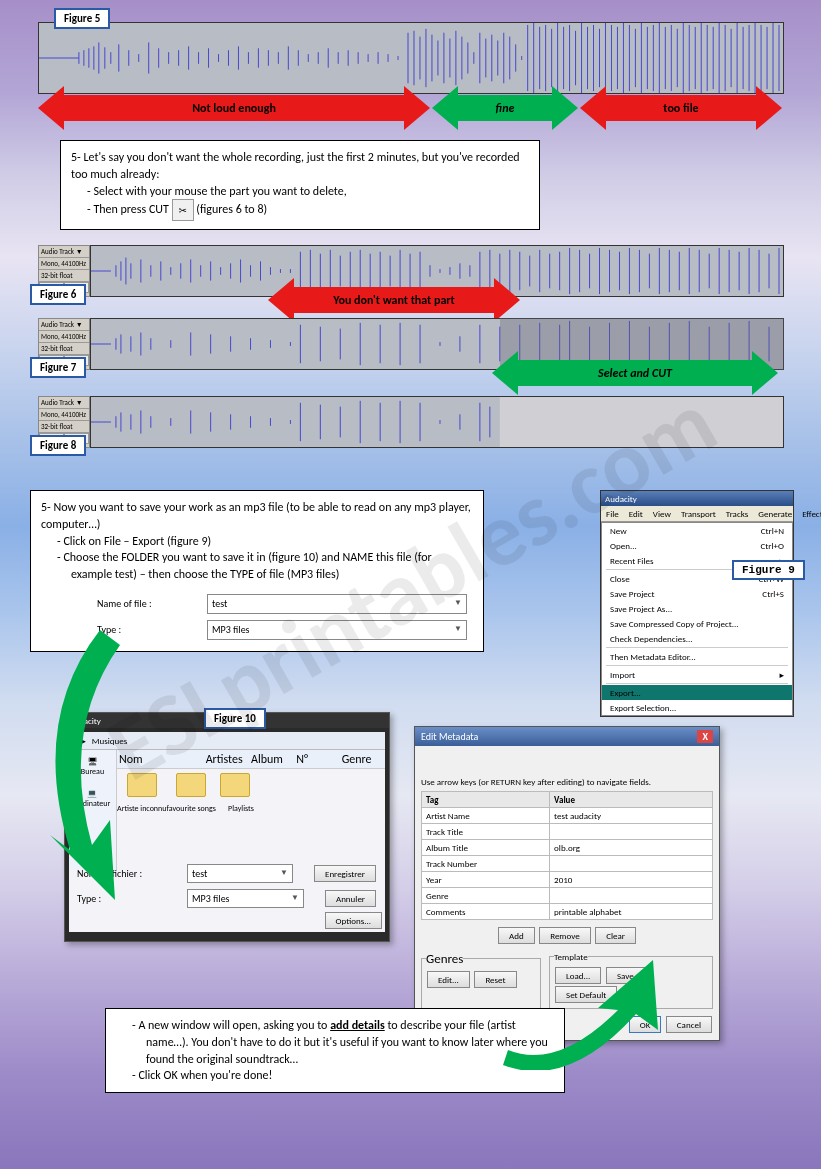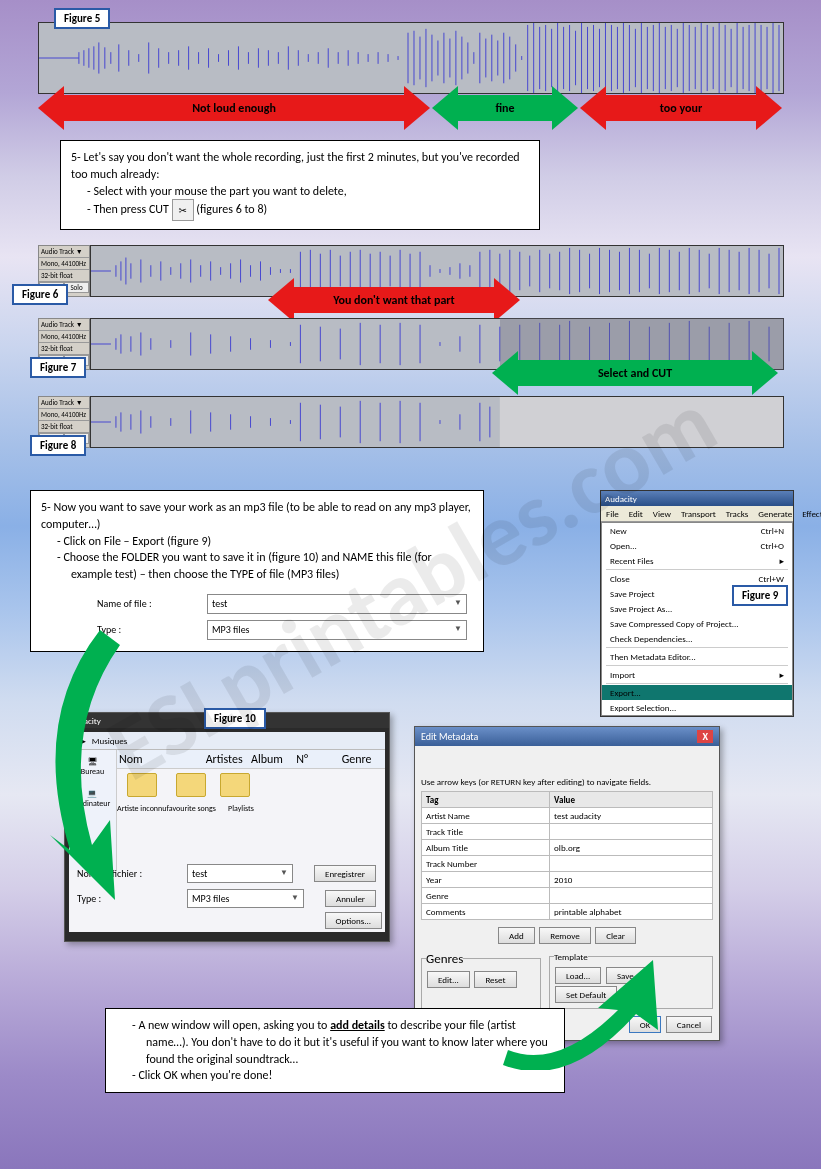--- a/index.html
+++ b/index.html
@@ -61,21 +61,21 @@
     position: absolute;
     height: 26px;
     display: flex;
     align-items: center;
     justify-content: center;
     font-weight: bold;
     font-size: 12px;
     color: #000;
   }
   .arrow-band.red { background: #e71919; }
-  .arrow-band.green { background: #00b050; }
+  .arrow-band.green { background: #00b050; font-style: italic; }
   .arrow-head {
     position: absolute;
     width: 0; height: 0;
     border-top: 22px solid transparent;
     border-bottom: 22px solid transparent;
   }
   .arrow-head.red-left { border-right: 26px solid #e71919; }
   .arrow-head.red-right { border-left: 26px solid #e71919; }
   .arrow-head.green-left { border-right: 26px solid #00b050; }
   .arrow-head.green-right { border-left: 26px solid #00b050; }
@@ -185,21 +185,21 @@
     <span>Not loud enough</span>
   </div>
 <div class="arrow-head red-right" style="left:404px; top:86px;"></div>
 <div class="arrow-head green-left" style="left:432px; top:86px;"></div>
 <div class="arrow-band green" style="left:458px; top:95px; width:94px;">
     <span>fine</span>
   </div>
 <div class="arrow-head green-right" style="left:552px; top:86px;"></div>
 <div class="arrow-head red-left" style="left:580px; top:86px;"></div>
 <div class="arrow-band red" style="left:606px; top:95px; width:150px;">
-    <span>too your</span>
+    <span>too file</span>
   </div>
 <div class="arrow-head red-right" style="left:756px; top:86px;"></div>
 
 <div class="text-box" style="left:60px; top:140px; width:480px;">
   <div>5- Let's say you don't want the whole recording, just the first 2 minutes, but you've recorded too much already:</div>
   <ul>
     <li>Select with your mouse the part you want to delete,</li>
     <li>
       <span>Then press CUT</span>
       <span class="cut-icon">✂</span>
@@ -218,21 +218,21 @@
     </div>
 </div>
 <div class="waveform-box" style="left:90px; top:245px; width:694px; height:52px;">
   <svg class="waveform-svg" viewBox="0 0 694 52" preserveAspectRatio="none">
       <rect width="694" height="52" fill="#b8bcc4"></rect>
       <g stroke="#4646d0" stroke-width="1">
         <path d="M0 26 L20 26 M25 20 L25 32 M30 16 L30 36 M35 12 L35 40 M40 18 L40 34 M50 14 L50 38 M60 20 L60 32 M70 16 L70 36 M80 22 L80 30 M90 18 L90 34 M100 14 L100 38 M110 20 L110 32 M120 16 L120 36 M130 22 L130 30 M140 18 L140 34 M150 14 L150 38 M160 20 L160 32 M170 16 L170 36 M180 22 L180 30 M190 24 L190 28 M200 24 L200 28 M210 6 L210 46 M220 4 L220 48 M230 8 L230 44 M240 4 L240 48 M250 10 L250 42 M260 6 L260 46 M270 4 L270 48 M280 8 L280 44 M290 6 L290 46 M300 10 L300 42 M310 4 L310 48 M320 8 L320 44 M330 6 L330 46 M340 20 L340 32 M350 24 L350 28 M360 22 L360 30 M370 18 L370 34 M380 20 L380 32 M390 6 L390 46 M400 4 L400 48 M410 8 L410 44 M420 4 L420 48 M430 6 L430 46 M440 10 L440 42 M450 4 L450 48 M460 8 L460 44 M470 6 L470 46 M480 2 L480 50 M490 4 L490 48 M500 8 L500 44 M510 2 L510 50 M520 4 L520 48 M530 6 L530 46 M540 2 L540 50 M550 4 L550 48 M560 8 L560 44 M570 2 L570 50 M580 4 L580 48 M590 6 L590 46 M600 2 L600 50 M610 4 L610 48 M620 8 L620 44 M630 2 L630 50 M640 4 L640 48 M650 6 L650 46 M660 2 L660 50 M670 4 L670 48 M680 8 L680 44 M690 2 L690 50"></path>
       </g>
     </svg>
 </div>
-<div class="figure-label" style="left:12px; top:284px;">Figure 6</div>
+<div class="figure-label" style="left:30px; top:284px;">Figure 6</div>
 <div class="arrow-head red-left" style="left:268px; top:278px;"></div>
 <div class="arrow-band red" style="left:294px; top:287px; width:200px;">
     <span>You don't want that part</span>
   </div>
 <div class="arrow-head red-right" style="left:494px; top:278px;"></div>
 
 <div class="track-panel" style="top:318px; left:38px; height:52px;">
   <div class="tp-line">Audio Track ▼</div>
   <div class="tp-line">Mono, 44100Hz</div>
   <div class="tp-line">32-bit float</div>
@@ -354,21 +354,21 @@
       </div>
     <div class="menu-sep"></div>
     <div class="menu-item" style="background:#0f766e;">
         <span>Export...</span>
       </div>
     <div class="menu-item">
         <span>Export Selection...</span>
       </div>
   </div>
 </div>
-<div class="figure-label" style="left:732px; top:585px;">Figure 9</div>
+<div class="figure-label" style="left:732px; top:560px;font-family:Liberation Mono, monospace;">Figure 9</div>
 
 <div class="dialog" style="left:64px; top:712px; width:326px; height:230px; background:#2a2a2a;">
   <div class="menu-title" style="background:#333;"><span>Audacity</span></div>
   <div style="background:#f4f4f8; margin:4px; height:200px; position:relative;">
     <div style="display:flex; background:#e6ecf6; border-bottom:1px solid #bbb; padding:3px; font-size:9px;">
       <span>◀</span>
       <span>▶</span>
       <span style="margin-left:6px;">Musiques</span>
     </div>
     <div style="display:flex; height:120px;">

